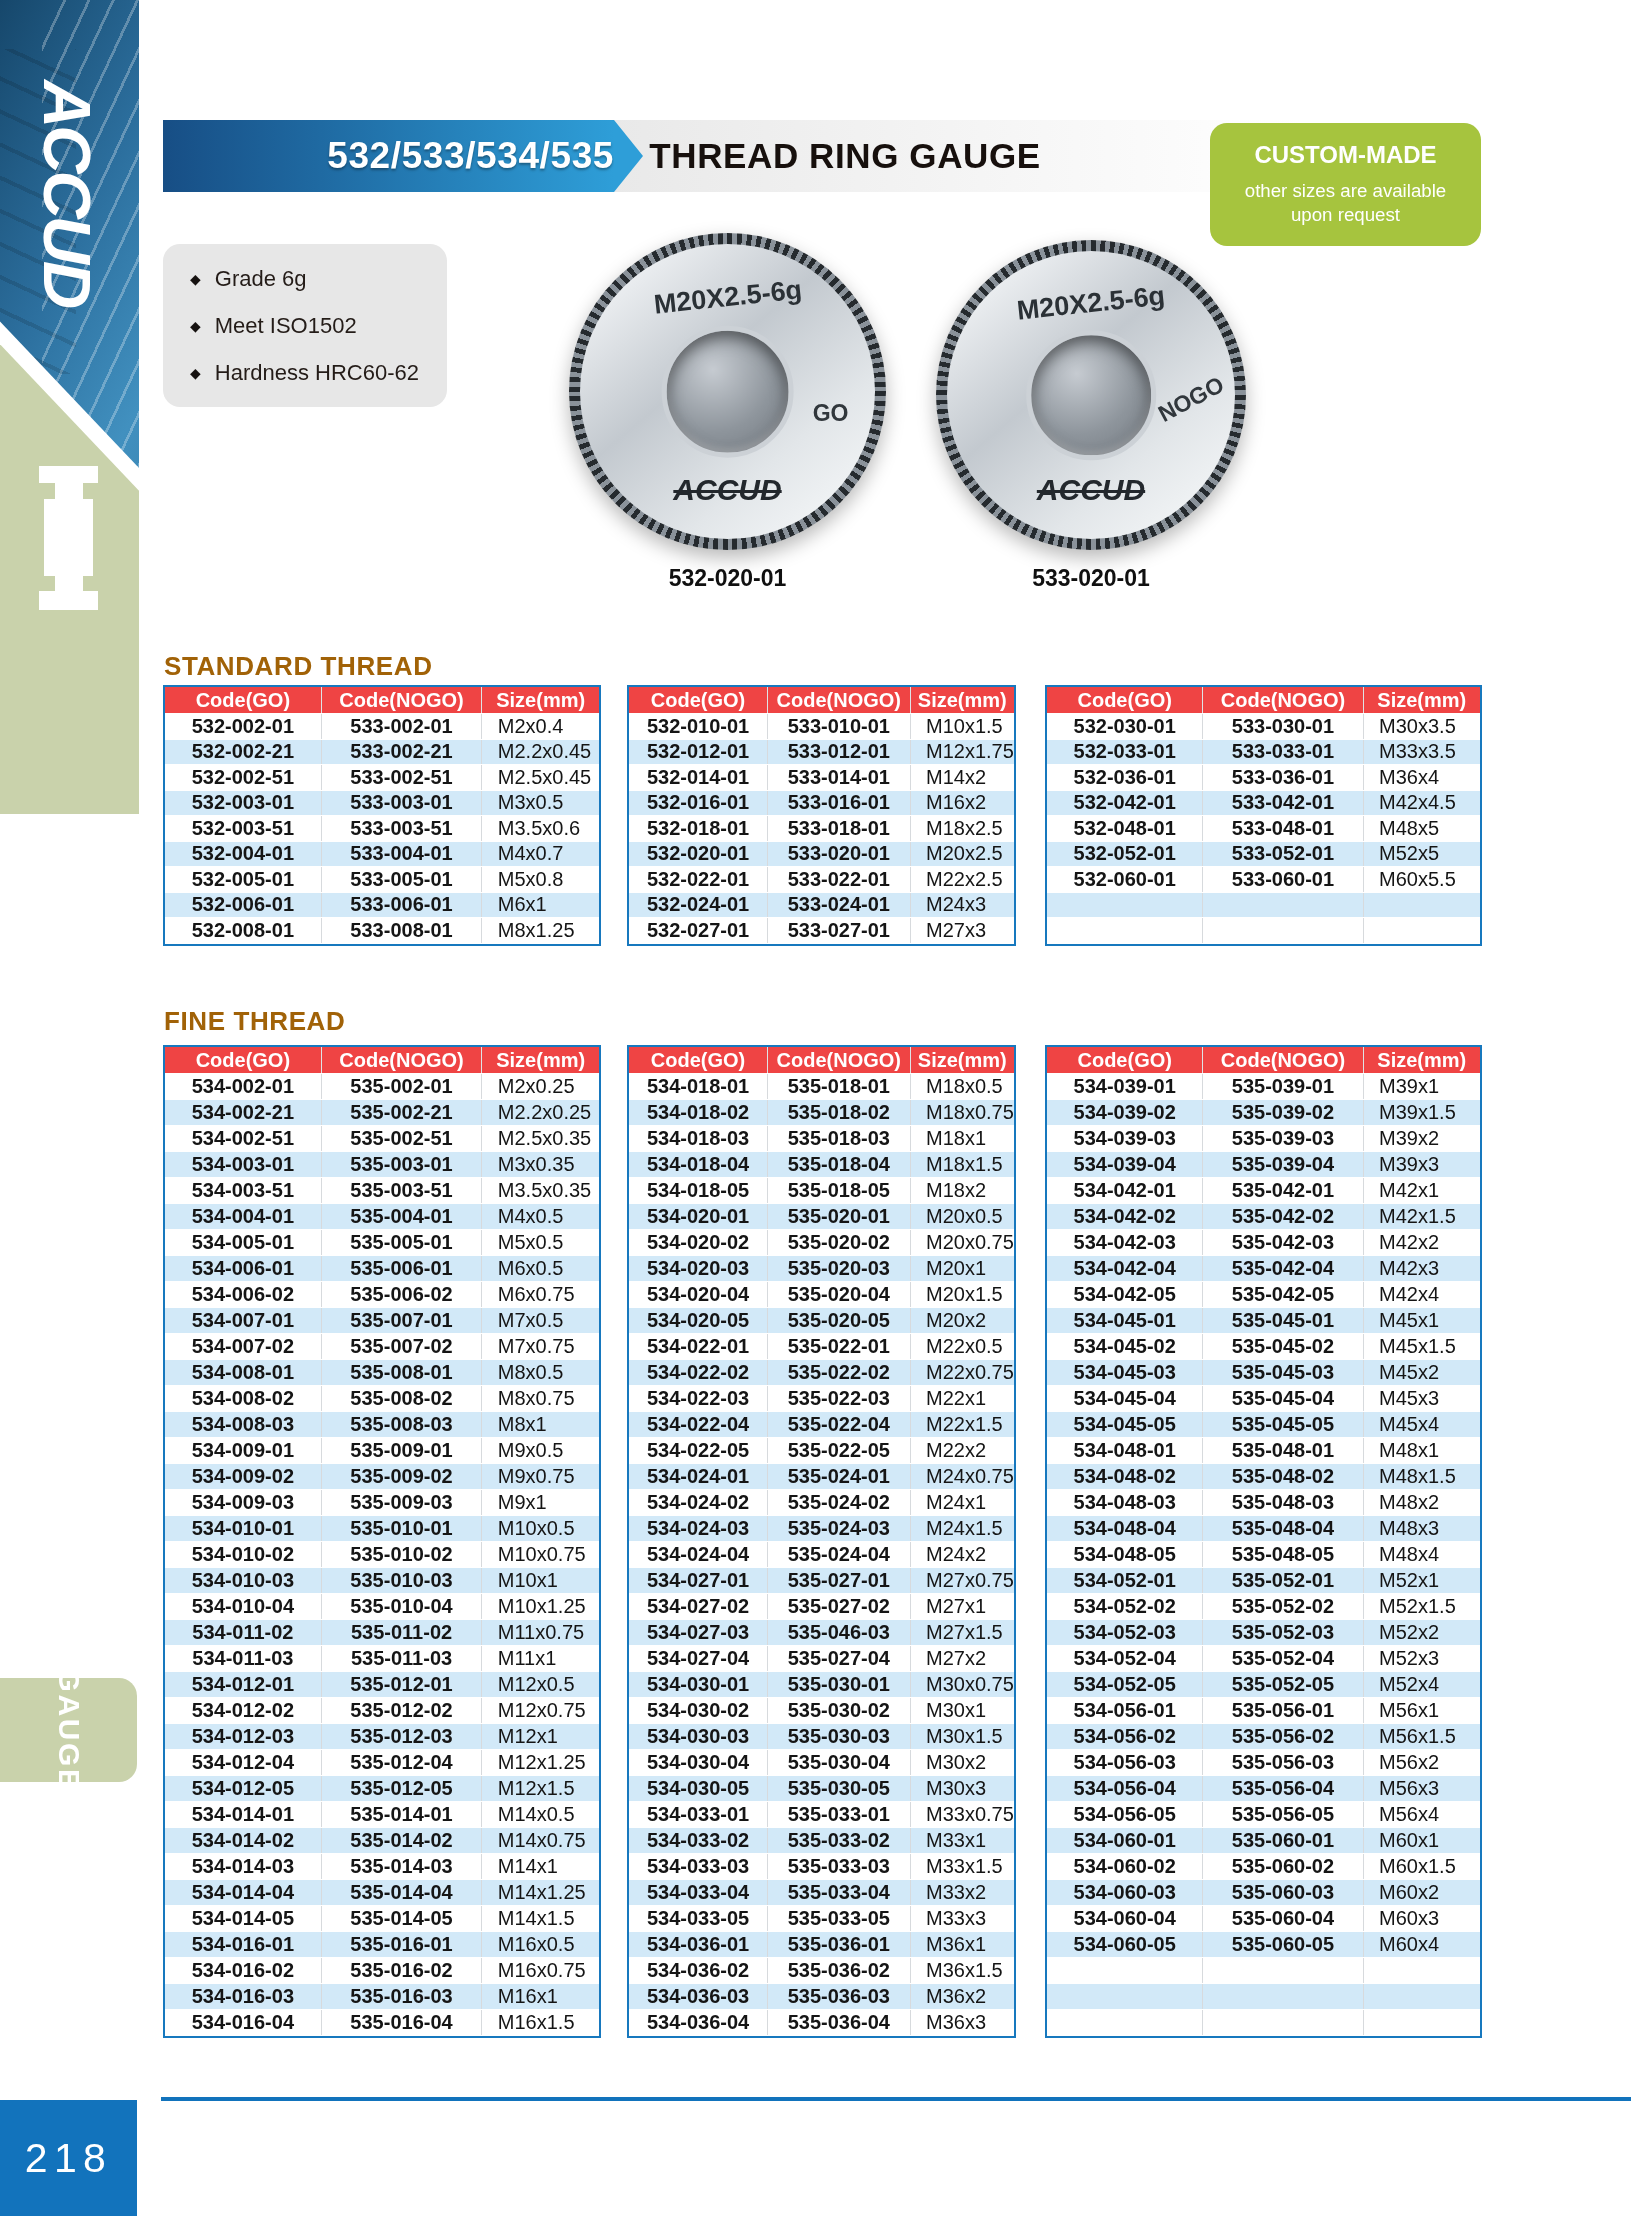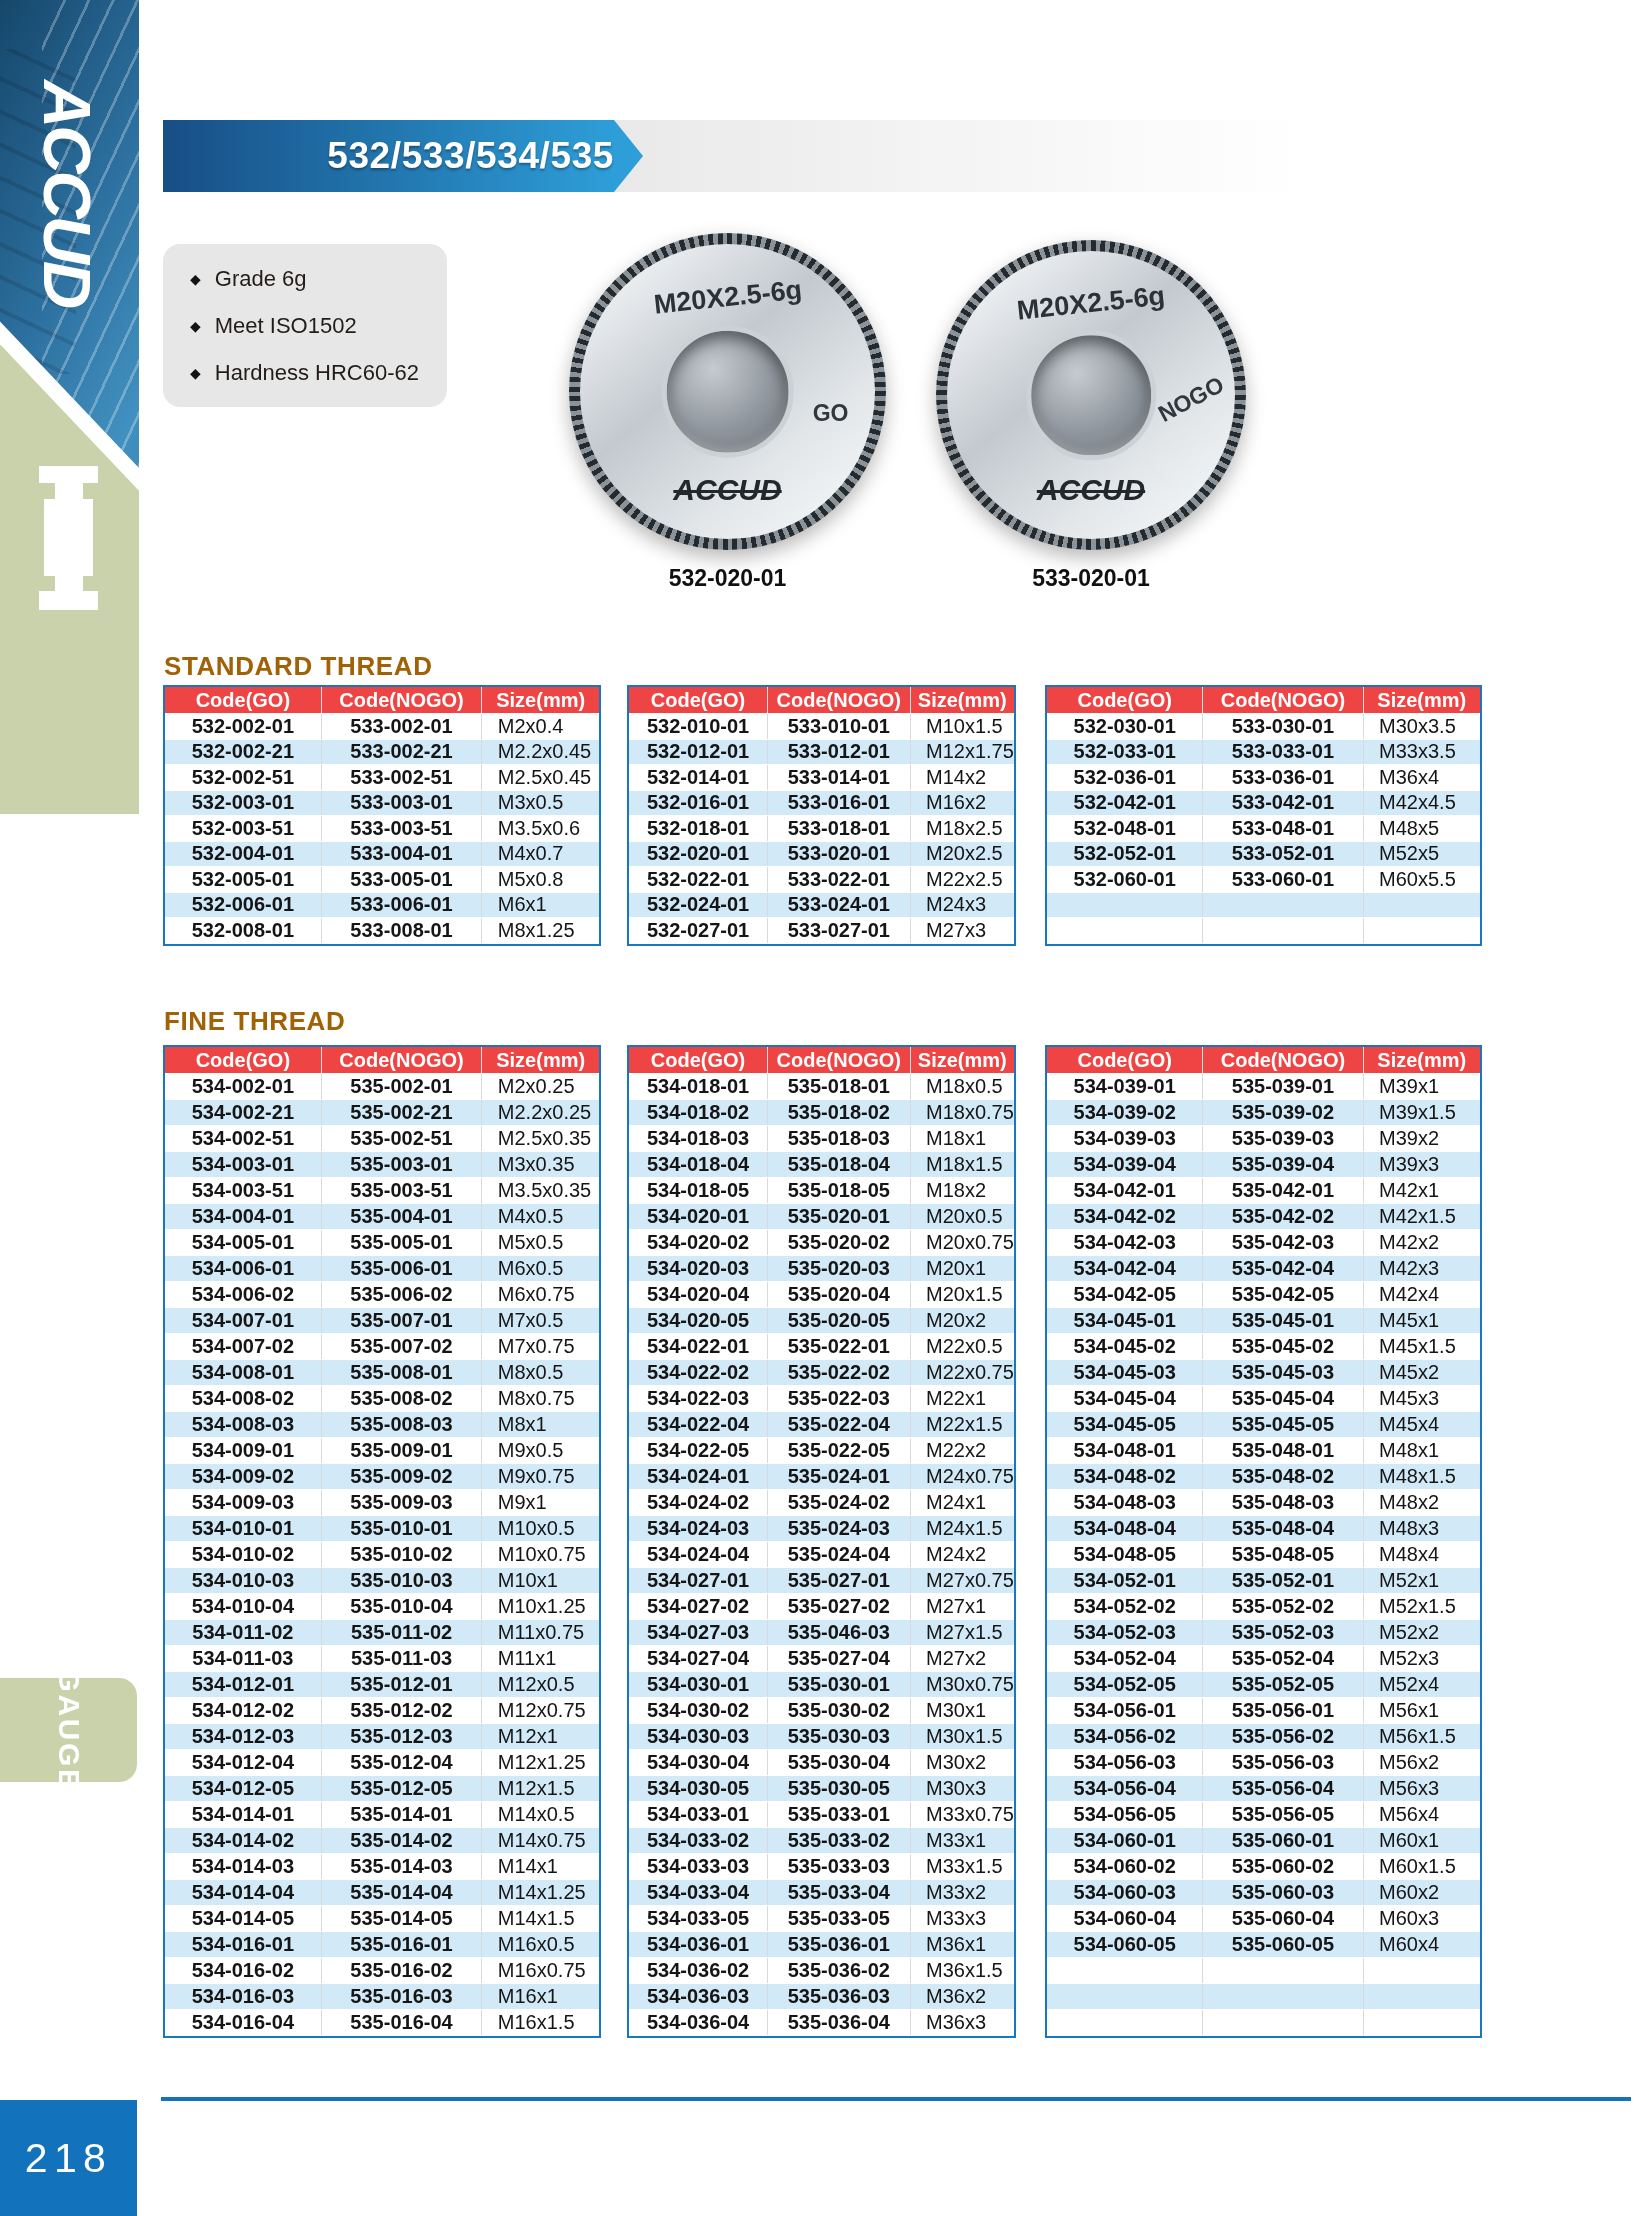--- a/index.html
+++ b/index.html
@@ -123,20 +123,26 @@
   </div>
   <div id="gauge-tab">
     <span>GAUGE</span>
   </div>
   <div id="page-num">218</div>
 
   <div id="title-band"></div>
   <div id="banner">
     <span id="banner-text">532/533/534/535</span>
   </div>
+  <div id="main-title">THREAD RING GAUGE</div>
+  <div id="badge">
+    <div class="badge-1">CUSTOM-MADE</div>
+    <div class="badge-2">other sizes are available</div>
+    <div class="badge-3">upon request</div>
+  </div>
 
   <div id="features">
     <div class="feature">
       <span class="bullet">◆</span>
       <span>Grade 6g</span>
     </div>
     <div class="feature">
       <span class="bullet">◆</span>
       <span>Meet ISO1502</span>
     </div>

